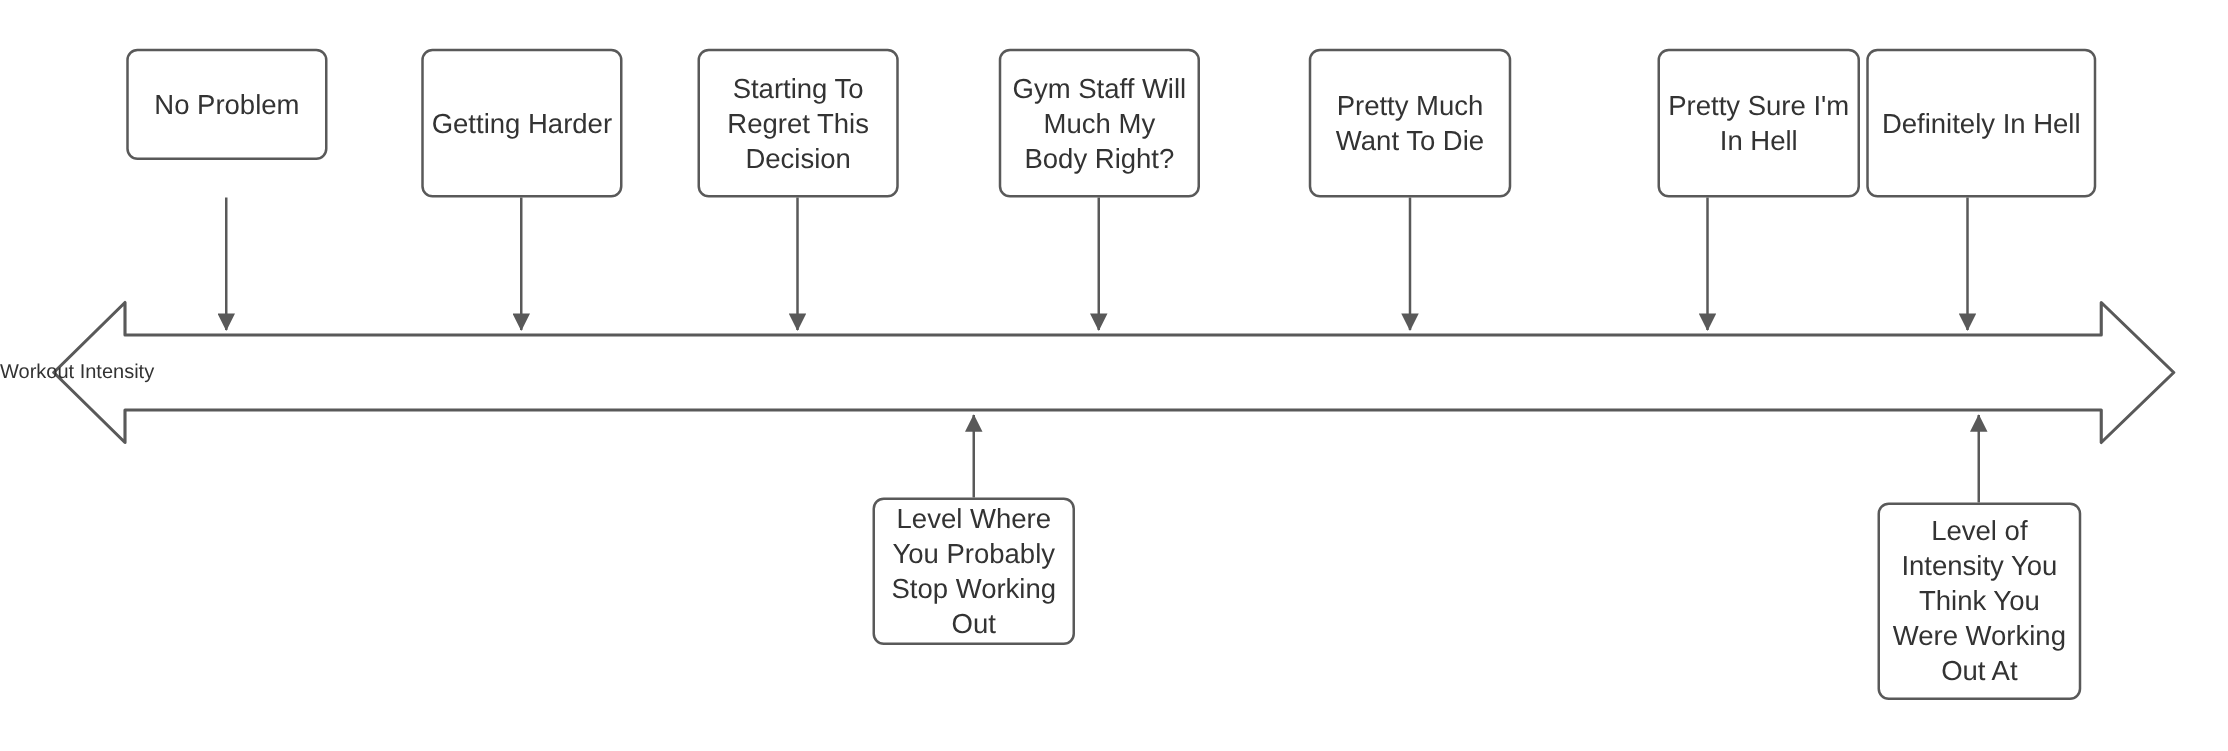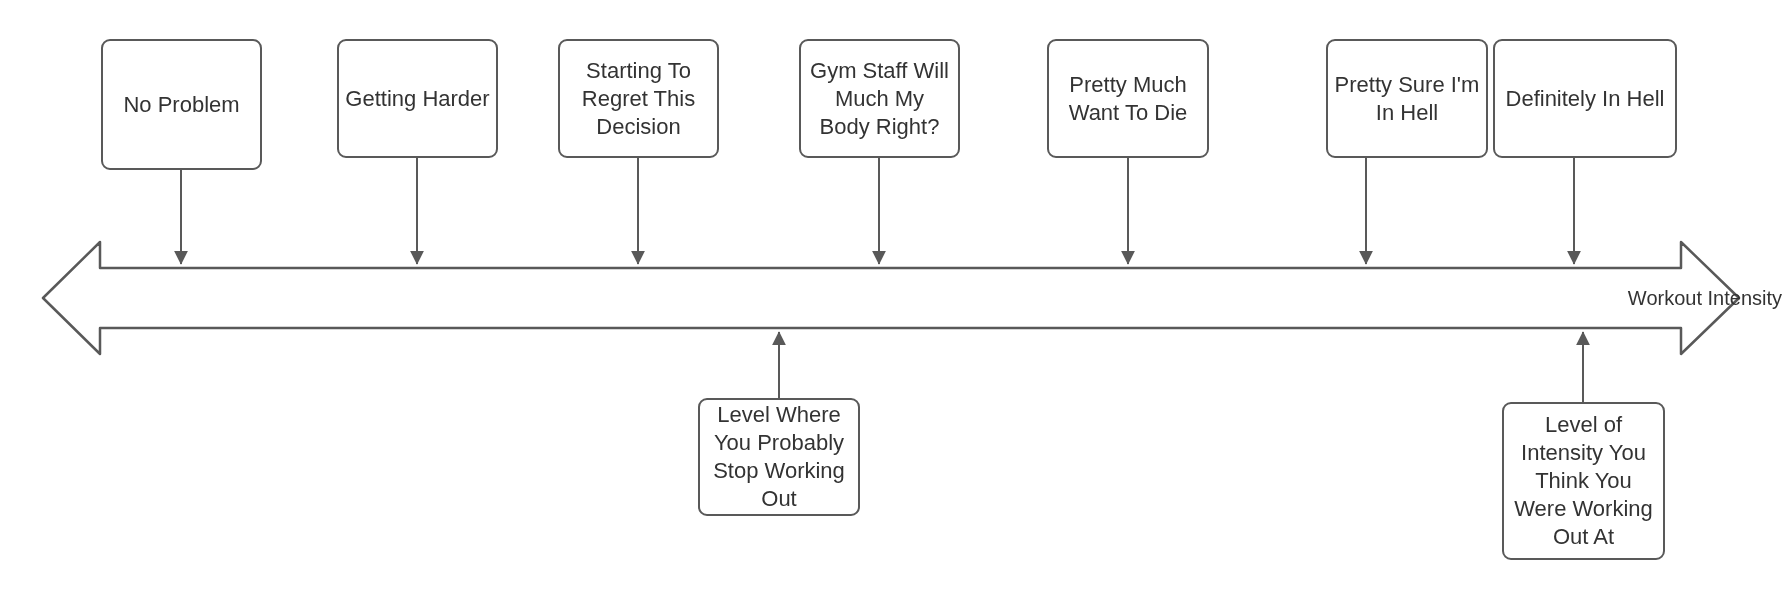--- a/index.html
+++ b/index.html
@@ -39,23 +39,23 @@
     width: 100%;
   }
   .box.top    { padding: 0 6px; }
   .box.bottom-1 { padding: 12px 8px; }
   .box.bottom-2 { padding: 0 10px; }
   .axis-label {
     position: absolute;
     left: 0;
     top: 284px;
     width: 1782px;
-    text-align: right;
+    text-align: left;
     color: #333333;
-    font-size: 20px;
+    font-size: 16px;
     line-height: 28px;
     pointer-events: none;
   }
 </style>
 </head>
 <body>
 
 <div class="canvas">
 
   <svg class="layer-svg" width="1782" height="601" viewBox="0 0 1782 601">
@@ -74,21 +74,21 @@
     <line x1="1128" y1="158" x2="1128" y2="264" stroke="#595959" stroke-width="2" marker-end="url(#ah)"></line>
     <line x1="1366" y1="158" x2="1366" y2="264" stroke="#595959" stroke-width="2" marker-end="url(#ah)"></line>
     <line x1="1574" y1="158" x2="1574" y2="264" stroke="#595959" stroke-width="2" marker-end="url(#ah)"></line>
 
     <line x1="779" y1="398" x2="779" y2="332" stroke="#595959" stroke-width="2" marker-end="url(#ah)"></line>
     <line x1="1583" y1="402" x2="1583" y2="332" stroke="#595959" stroke-width="2" marker-end="url(#ah)"></line>
   </svg>
 
   <div class="axis-label">Workout Intensity</div>
 
-  <div class="box top" style="left:101px; top:39px; width:161px; height:131px;">
+  <div class="box top" style="left:101px; top:39px; width:161px; height:89px;">
     <span class="lbl">No Problem</span>
   </div>
   <div class="box top" style="left:337px; top:39px; width:161px; height:119px;">
     <span class="lbl">Getting Harder</span>
   </div>
   <div class="box top" style="left:558px; top:39px; width:161px; height:119px;">
     <span class="lbl">Starting To Regret This Decision</span>
   </div>
   <div class="box top" style="left:799px; top:39px; width:161px; height:119px;">
     <span class="lbl">Gym Staff Will Much My Body Right?</span>

